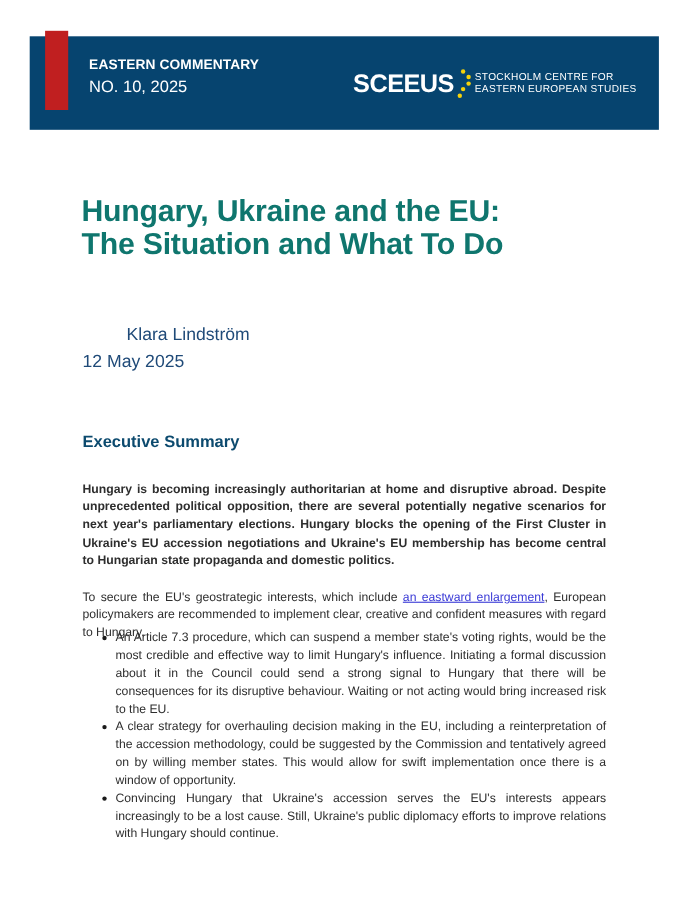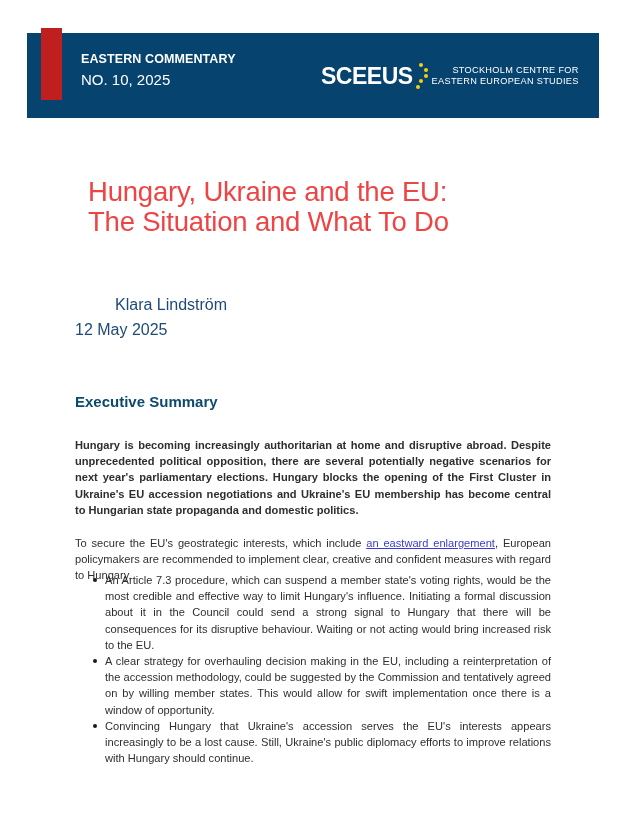--- a/index.html
+++ b/index.html
@@ -7,28 +7,28 @@
          font-family: "Liberation Sans", sans-serif; color: #2b2b2b; }
 
   .banner { position: absolute; left: 27px; top: 33px; width: 572px; height: 85px;
             background: #06446f; }
   .red-bar { position: absolute; left: 41px; top: 28px; width: 21px; height: 72px;
              background: #c01f20; }
   .series-title { position: absolute; left: 81px; top: 52px; font-size: 12.5px; font-weight: bold;
                   color: #ffffff; letter-spacing: 0.1px; }
   .series-number { position: absolute; left: 81px; top: 71px; font-size: 15px; color: #ffffff; }
 
-  .logo { position: absolute; left: 321px; top: 61px; height: 30px; display: flex; align-items: center; text-align: right; }
+  .logo { position: absolute; left: 321px; top: 61px; height: 30px; display: flex; align-items: center; }
   .logo-word { font-size: 23px; font-weight: bold; color: #ffffff; letter-spacing: -0.5px; line-height: 1; }
   .logo-dots { position: relative; width: 14px; height: 26px; margin-left: 3px; }
   .logo-dots span { position: absolute; width: 4px; height: 4px; border-radius: 50%; background: #f5d20b; }
   .logo-sub { margin-left: 2px; font-size: 9.2px; color: #ffffff; line-height: 11px; letter-spacing: 0.3px; }
 
-  .doc-title { position: absolute; left: 88px; top: 177px; margin: 0; font-size: 27.5px; font-weight: normal;
-               color: #ef4444; line-height: 30px; letter-spacing: -0.2px; }
+  .doc-title { position: absolute; left: 74px; top: 177px; margin: 0; font-size: 27.5px; font-weight: bold;
+               color: #0f766e; line-height: 30px; letter-spacing: -0.2px; }
   .author { position: absolute; left: 75px; top: 296px; font-size: 16px; color: #1f4a78; margin-left: 40px; }
   .date { position: absolute; left: 75px; top: 321px; font-size: 16px; color: #1f4a78; }
 
   .section-heading { position: absolute; left: 75px; top: 393px; margin: 0; font-size: 15px; font-weight: bold;
                      color: #0c4a6e; }
   .para { position: absolute; left: 75px; width: 476px; margin: 0; font-size: 11.1px; line-height: 16.2px;
           text-align: justify; color: #2e2e2e; }
   .p1 { top: 437px; font-weight: bold; }
   .p2 { top: 535px; }
   .link { color: #3a3ad6; text-decoration: underline; }

